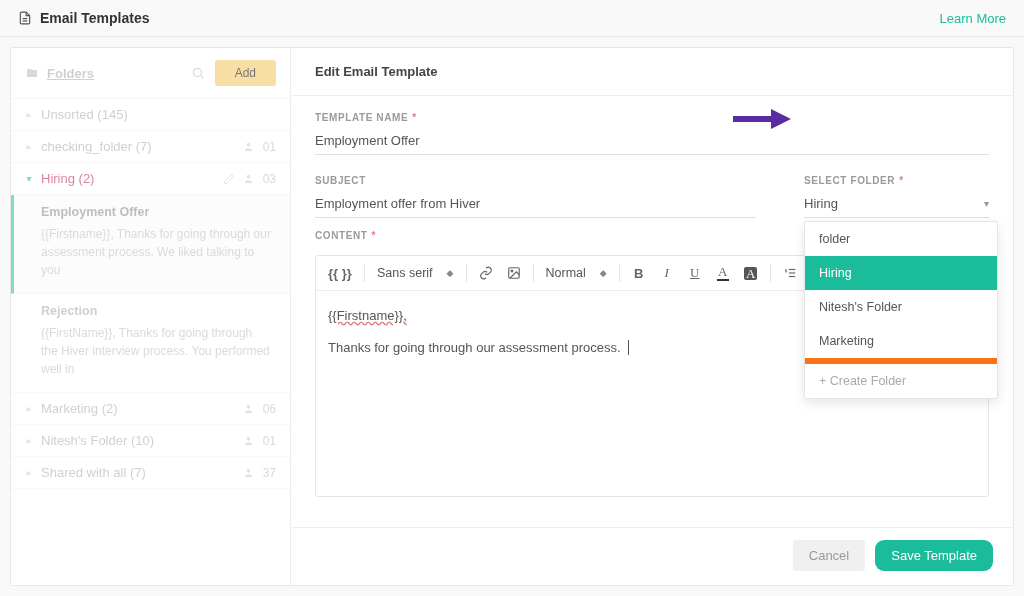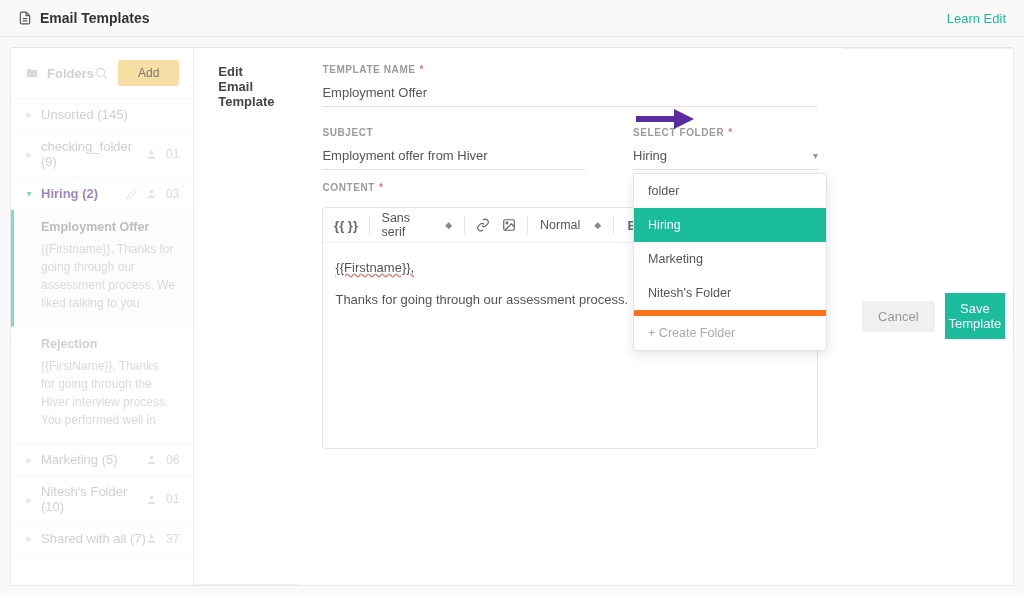--- a/index.html
+++ b/index.html
@@ -9,43 +9,43 @@
     .topbar { display: flex; align-items: center; padding: 10px 18px; border-bottom: 1px solid #e5e5e5; background: #f9f9f9; }
     .topbar .doc-icon { width: 14px; height: 14px; margin-right: 8px; color: #555; display: inline-flex; }
     .topbar h1 { font-size: 14px; font-weight: 700; color: #333; }
     .topbar .learn-more { margin-left: auto; font-size: 13px; color: #1abc9c; text-decoration: none; cursor: pointer; }
 
     .main { display: flex; flex: 1; overflow: hidden; border: 1px solid #e7e7e7; margin: 10px; border-radius: 2px; background: #fff; }
 
     .sidebar { width: 280px; background: #fff; border-right: 1px solid #eee; display: flex; flex-direction: column; }
     .sidebar-head { display: flex; align-items: center; padding: 12px 14px; border-bottom: 1px solid #f0f0f0; }
     .sidebar-head .folder-icon { width: 14px; height: 12px; color: #bbb; margin-right: 8px; display: inline-flex; }
-    .sidebar-head .title { font-weight: 700; font-size: 13px; color: #aaa; }
+    .sidebar-head .title { font-weight: 700; font-size: 13px; color: #aaa; text-decoration: underline; }
     .sidebar-head .search-icon { margin-left: auto; color: #bbb; display: inline-flex; }
     .sidebar-head .add-btn { margin-left: 10px; background: #f0c45c; color: #000000; border: none; border-radius: 3px; font-size: 12px; padding: 6px 20px; cursor: pointer; }
 
     .folder-list { flex: 1; overflow-y: auto; }
     .folder-item { display: flex; align-items: center; font-size: 13px; color: #aaa; padding: 8px 14px; border-bottom: 1px solid #f3f3f3; cursor: pointer; }
     .folder-item .caret { width: 8px; text-align: center; margin-right: 8px; color: #ccc; font-size: 10px; }
     .folder-item .name { flex: 1; }
     .folder-item .edit-icon { color: #ccc; margin-right: 8px; display: inline-flex; }
     .folder-item .user-icon { color: #ccc; margin-right: 4px; display: inline-flex; }
     .folder-item .count { color: #bbb; font-size: 12px; width: 18px; text-align: right; }
 
     .folder-item.expanded { color: #777; }
     .folder-item.expanded .caret { color: #1abc9c; }
-    .folder-item.expanded .name { color: #4c1d95; font-weight: 700; }
+    .folder-item.expanded .name { color: #be185d; font-weight: 400; }
 
     .template-item { padding: 10px 18px 14px 30px; border-bottom: 1px solid #f3f3f3; cursor: pointer; }
     .template-item .t-title { font-size: 12.5px; color: #aaa; font-weight: 600; margin-bottom: 6px; }
     .template-item .t-preview { font-size: 12px; color: #bbb; line-height: 1.5; }
     .template-item.selected { background: #fafafa; border-left: 3px solid #1abc9c; padding-left: 27px; }
     .template-item.selected .t-title { color: #888; }
 
-    .editor { flex: 1; display: flex; flex-direction: row; background: #fff; position: relative; }
+    .editor { flex: 1; display: flex; flex-direction: column; background: #fff; position: relative; }
     .editor-head { padding: 16px 24px; border-bottom: 1px solid #eee; }
     .editor-head h2 { font-size: 13px; font-weight: 700; color: #444; }
 
     .editor-body { padding: 16px 24px 0; flex: 1; display: flex; flex-direction: column; overflow: visible; }
     .field-label { font-size: 10px; letter-spacing: 0.6px; color: #9a9a9a; font-weight: 700; text-transform: uppercase; margin-bottom: 6px; }
     .field-label .req { color: #e07b7b; margin-left: 4px; }
     .field-input { width: 100%; border: none; border-bottom: 1px solid #e0e0e0; padding: 4px 0 6px; font-size: 13px; color: #555; outline: none; margin-bottom: 20px; background: transparent; }
 
     .row2 { display: flex; gap: 48px; margin-bottom: 12px; position: relative; }
     .row2 .subject-wrap { flex: 1; }
@@ -65,21 +65,21 @@
     .tb { display: inline-flex; align-items: center; justify-content: center; width: 26px; height: 26px; color: #666; cursor: pointer; font-family: Georgia, serif; font-size: 13px; }
     .tb-sep { width: 1px; height: 18px; background: #e5e5e5; margin: 0 4px; }
     .tb-select { display: inline-flex; align-items: center; gap: 14px; padding: 0 6px; font-size: 12.5px; color: #555; cursor: pointer; height: 26px; }
     .tb-select .mini-caret { font-size: 9px; color: #888; }
 
     .rte-body { padding: 14px 12px; font-size: 13px; color: #555; line-height: 1.7; flex: 1; }
     .rte-body .underline-spell { text-decoration: underline wavy #e07b7b; }
 
     .footer { display: flex; justify-content: flex-end; gap: 10px; padding: 12px 20px 14px; border-top: 1px solid #eee; align-items: center; }
     .btn-cancel { background: #f0f0f0; color: #999; border: none; border-radius: 3px; padding: 8px 16px; font-size: 13px; cursor: pointer; }
-    .btn-save { background: #1abc9c; color: #fff; border: none; border-radius: 0; padding: 8px 4px; font-size: 13px; cursor: pointer; }
+    .btn-save { background: #1abc9c; color: #fff; border: none; border-radius: 9px; padding: 8px 16px; font-size: 13px; cursor: pointer; }
 
     .overlay-dim { position: absolute; inset: 0; background: rgba(255,255,255,0.45); pointer-events: none; z-index: 5; }
 
     
     .arrow-annot { position: absolute; top: 158px; left: 745px; z-index: 15; pointer-events: none; }
     .arrow-annot svg { display: block; }
 
   </style>
 </head>
 <body>
@@ -89,21 +89,21 @@
   <div class="topbar">
     <span class="doc-icon">
       <svg width="14" height="14" viewBox="0 0 24 24" fill="none" stroke="currentColor" stroke-width="2">
           <path d="M14 2H6a2 2 0 0 0-2 2v16a2 2 0 0 0 2 2h12a2 2 0 0 0 2-2V8z"></path>
           <polyline points="14 2 14 8 20 8"></polyline>
           <line x1="8" y1="13" x2="16" y2="13"></line>
           <line x1="8" y1="17" x2="16" y2="17"></line>
         </svg>
     </span>
     <h1>Email Templates</h1>
-    <a class="learn-more">Learn Edit</a>
+    <a class="learn-more">Learn More</a>
   </div>
 
   <div class="main">
 
     <div class="sidebar" style="position:relative;">
       <div class="overlay-dim"></div>
       <div class="sidebar-head">
         <span class="folder-icon">
           <svg width="14" height="12" viewBox="0 0 24 24" fill="currentColor">
               <path d="M10 4H2v16h20V6H12l-2-2z"></path>
@@ -121,21 +121,21 @@
 
       <div class="folder-list">
 
         <div class="folder-item">
           <span class="caret">▸</span>
           <span class="name">Unsorted (145)</span>
         </div>
 
         <div class="folder-item">
           <span class="caret">▸</span>
-          <span class="name">checking_folder (9)</span>
+          <span class="name">checking_folder (7)</span>
           <span class="user-icon">
               <svg width="11" height="11" viewBox="0 0 24 24" fill="currentColor">
                 <circle cx="12" cy="8" r="4"></circle>
                 <path d="M4 22c0-4 4-6 8-6s8 2 8 6"></path>
               </svg>
             </span>
           <span class="count">01</span>
         </div>
 
         <div class="folder-item expanded">
@@ -160,21 +160,21 @@
           <div class="t-preview">{{Firstname}}, Thanks for going through our assessment process. We liked talking to you</div>
         </div>
 
         <div class="template-item">
           <div class="t-title">Rejection</div>
           <div class="t-preview">{{FirstName}}, Thanks for going through the Hiver interview process. You performed well in</div>
         </div>
 
         <div class="folder-item">
           <span class="caret">▸</span>
-          <span class="name">Marketing (5)</span>
+          <span class="name">Marketing (2)</span>
           <span class="user-icon">
               <svg width="11" height="11" viewBox="0 0 24 24" fill="currentColor">
                 <circle cx="12" cy="8" r="4"></circle>
                 <path d="M4 22c0-4 4-6 8-6s8 2 8 6"></path>
               </svg>
             </span>
           <span class="count">06</span>
         </div>
 
         <div class="folder-item">
@@ -222,22 +222,22 @@
           <div class="selfold-wrap">
             <div class="field-label"><span>SELECT FOLDER</span><span class="req">*</span></div>
             <div class="select-box">
               <span>Hiring</span>
               <span class="dd-caret">▾</span>
             </div>
 
             <div class="dropdown">
               <div class="dd-item">folder</div>
               <div class="dd-item sel">Hiring</div>
+              <div class="dd-item">Nitesh's Folder</div>
               <div class="dd-item">Marketing</div>
-              <div class="dd-item">Nitesh's Folder</div>
               <div class="dd-create">+ Create Folder</div>
             </div>
           </div>
         </div>
 
         <div class="content-label-row">
           <div class="field-label"><span>CONTENT</span><span class="req">*</span></div>
         </div>
 
         <div class="rte">

